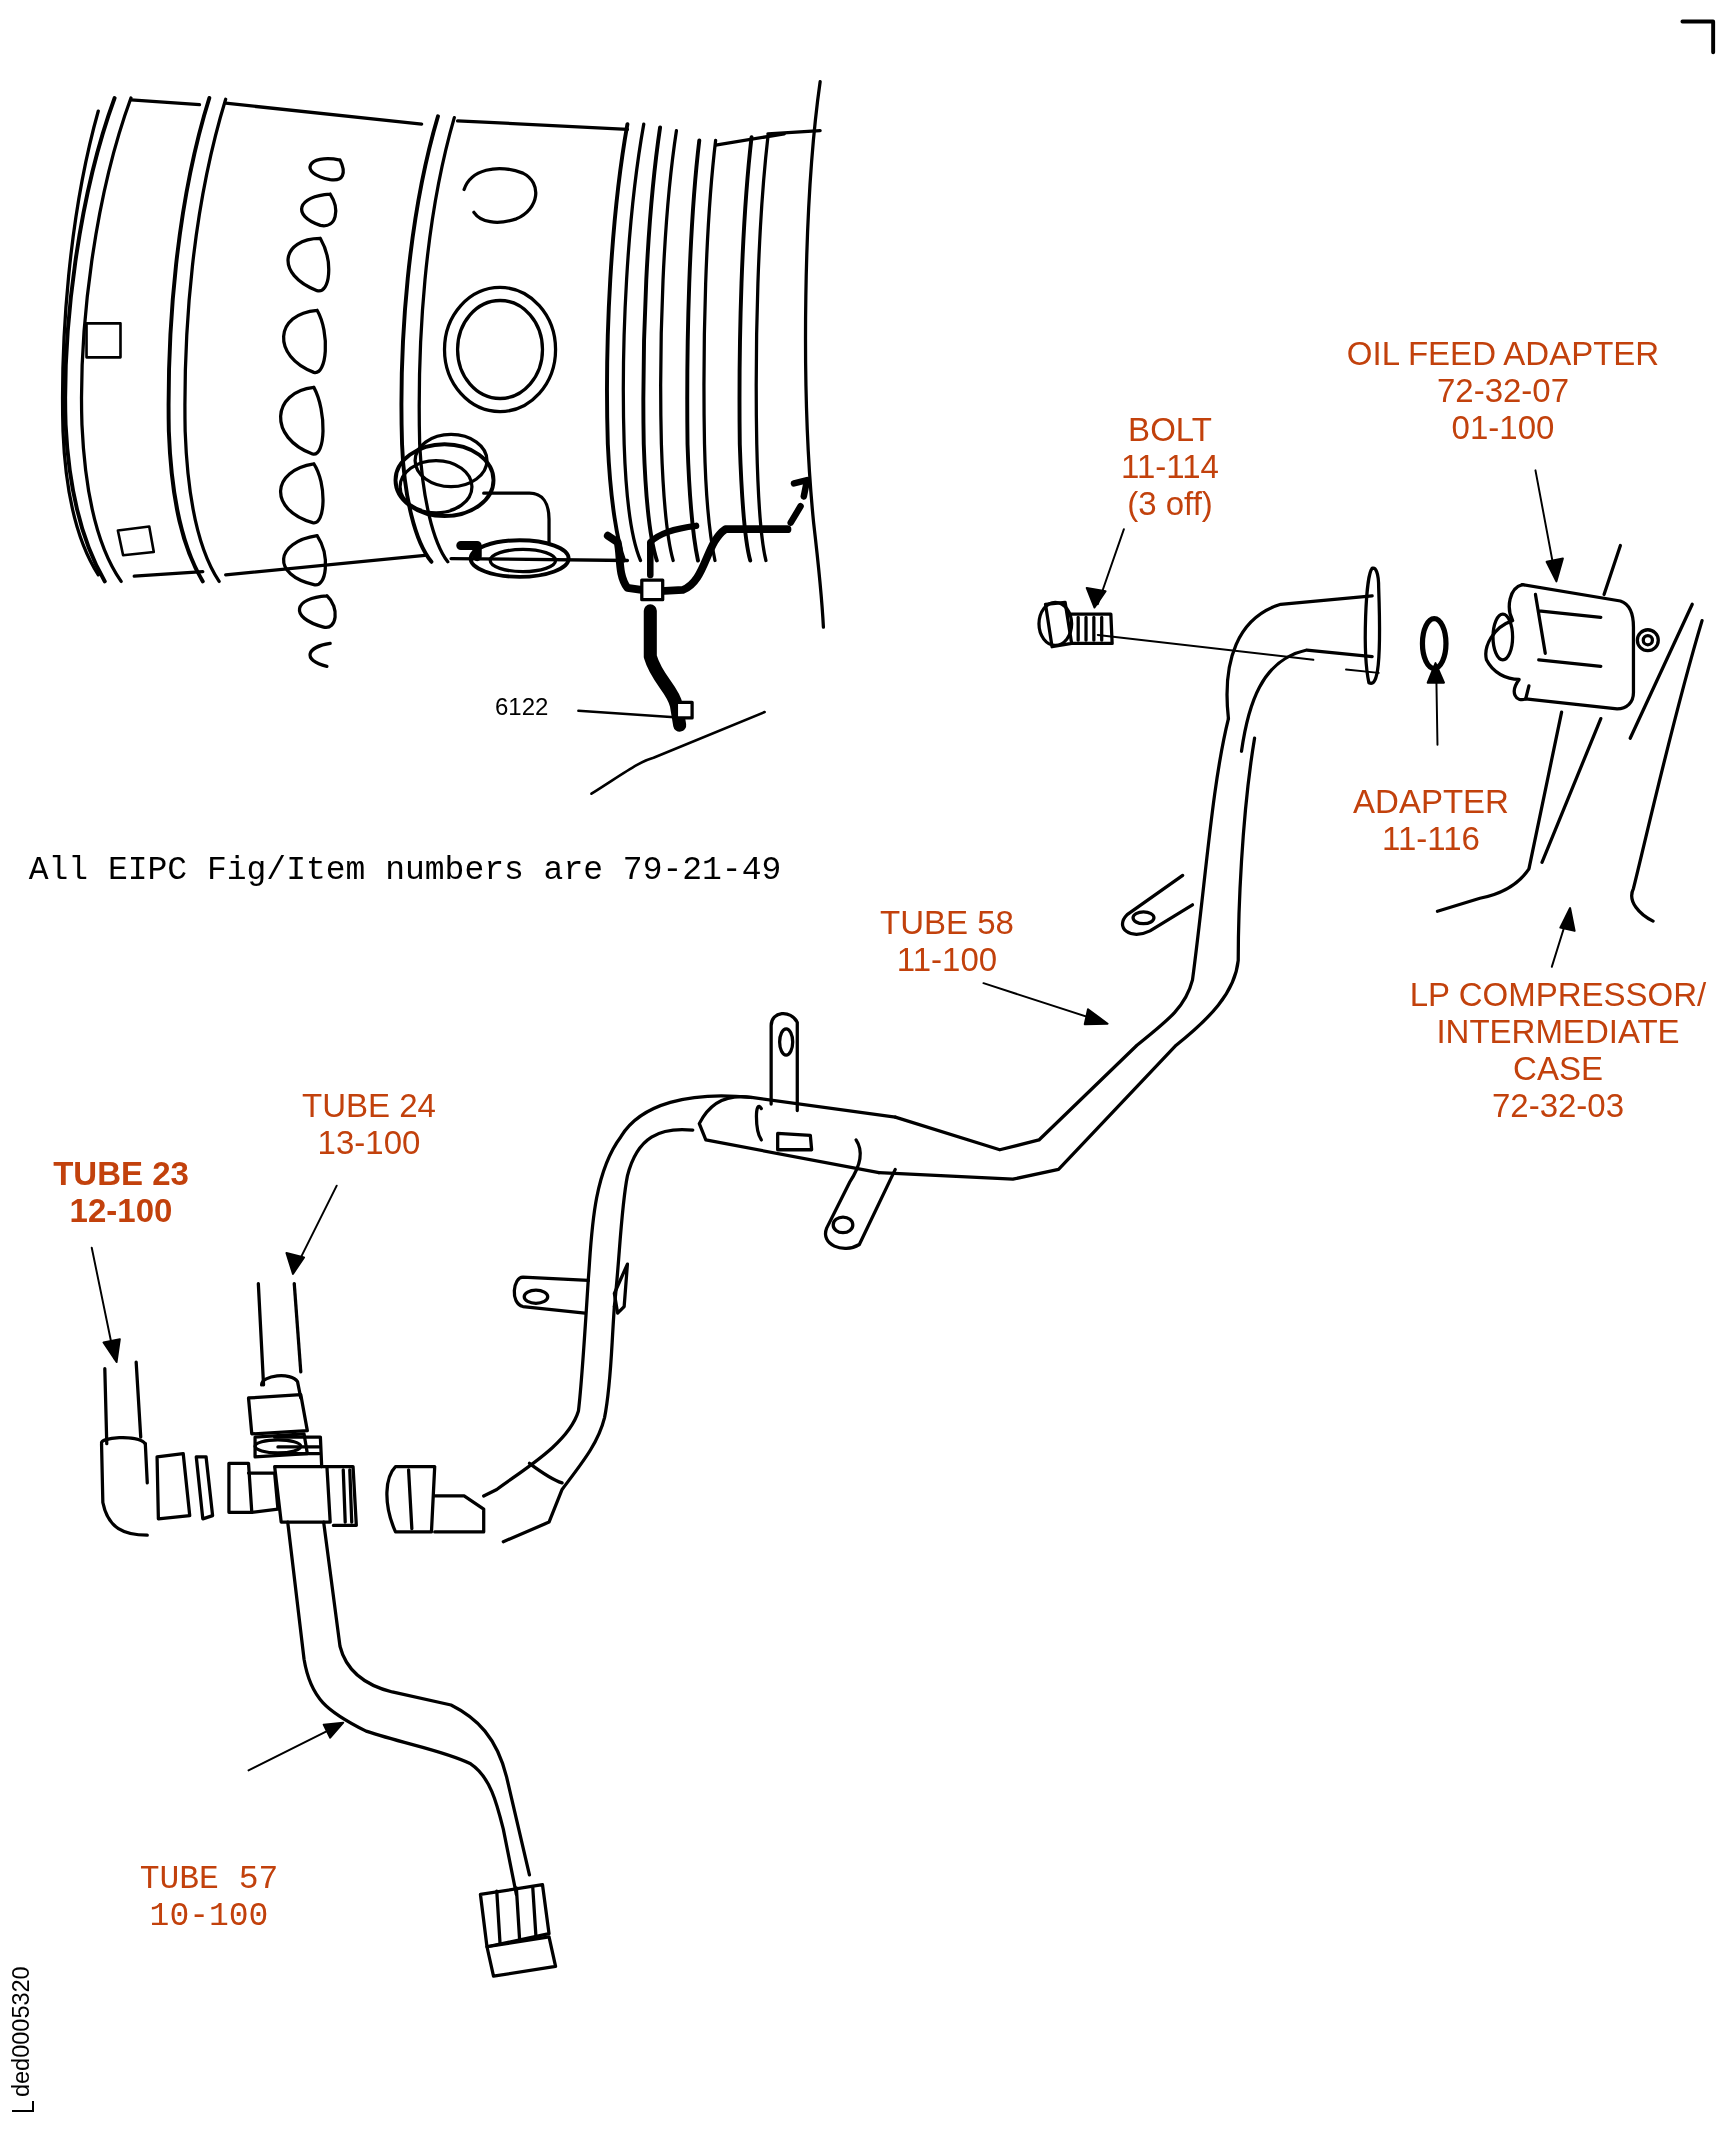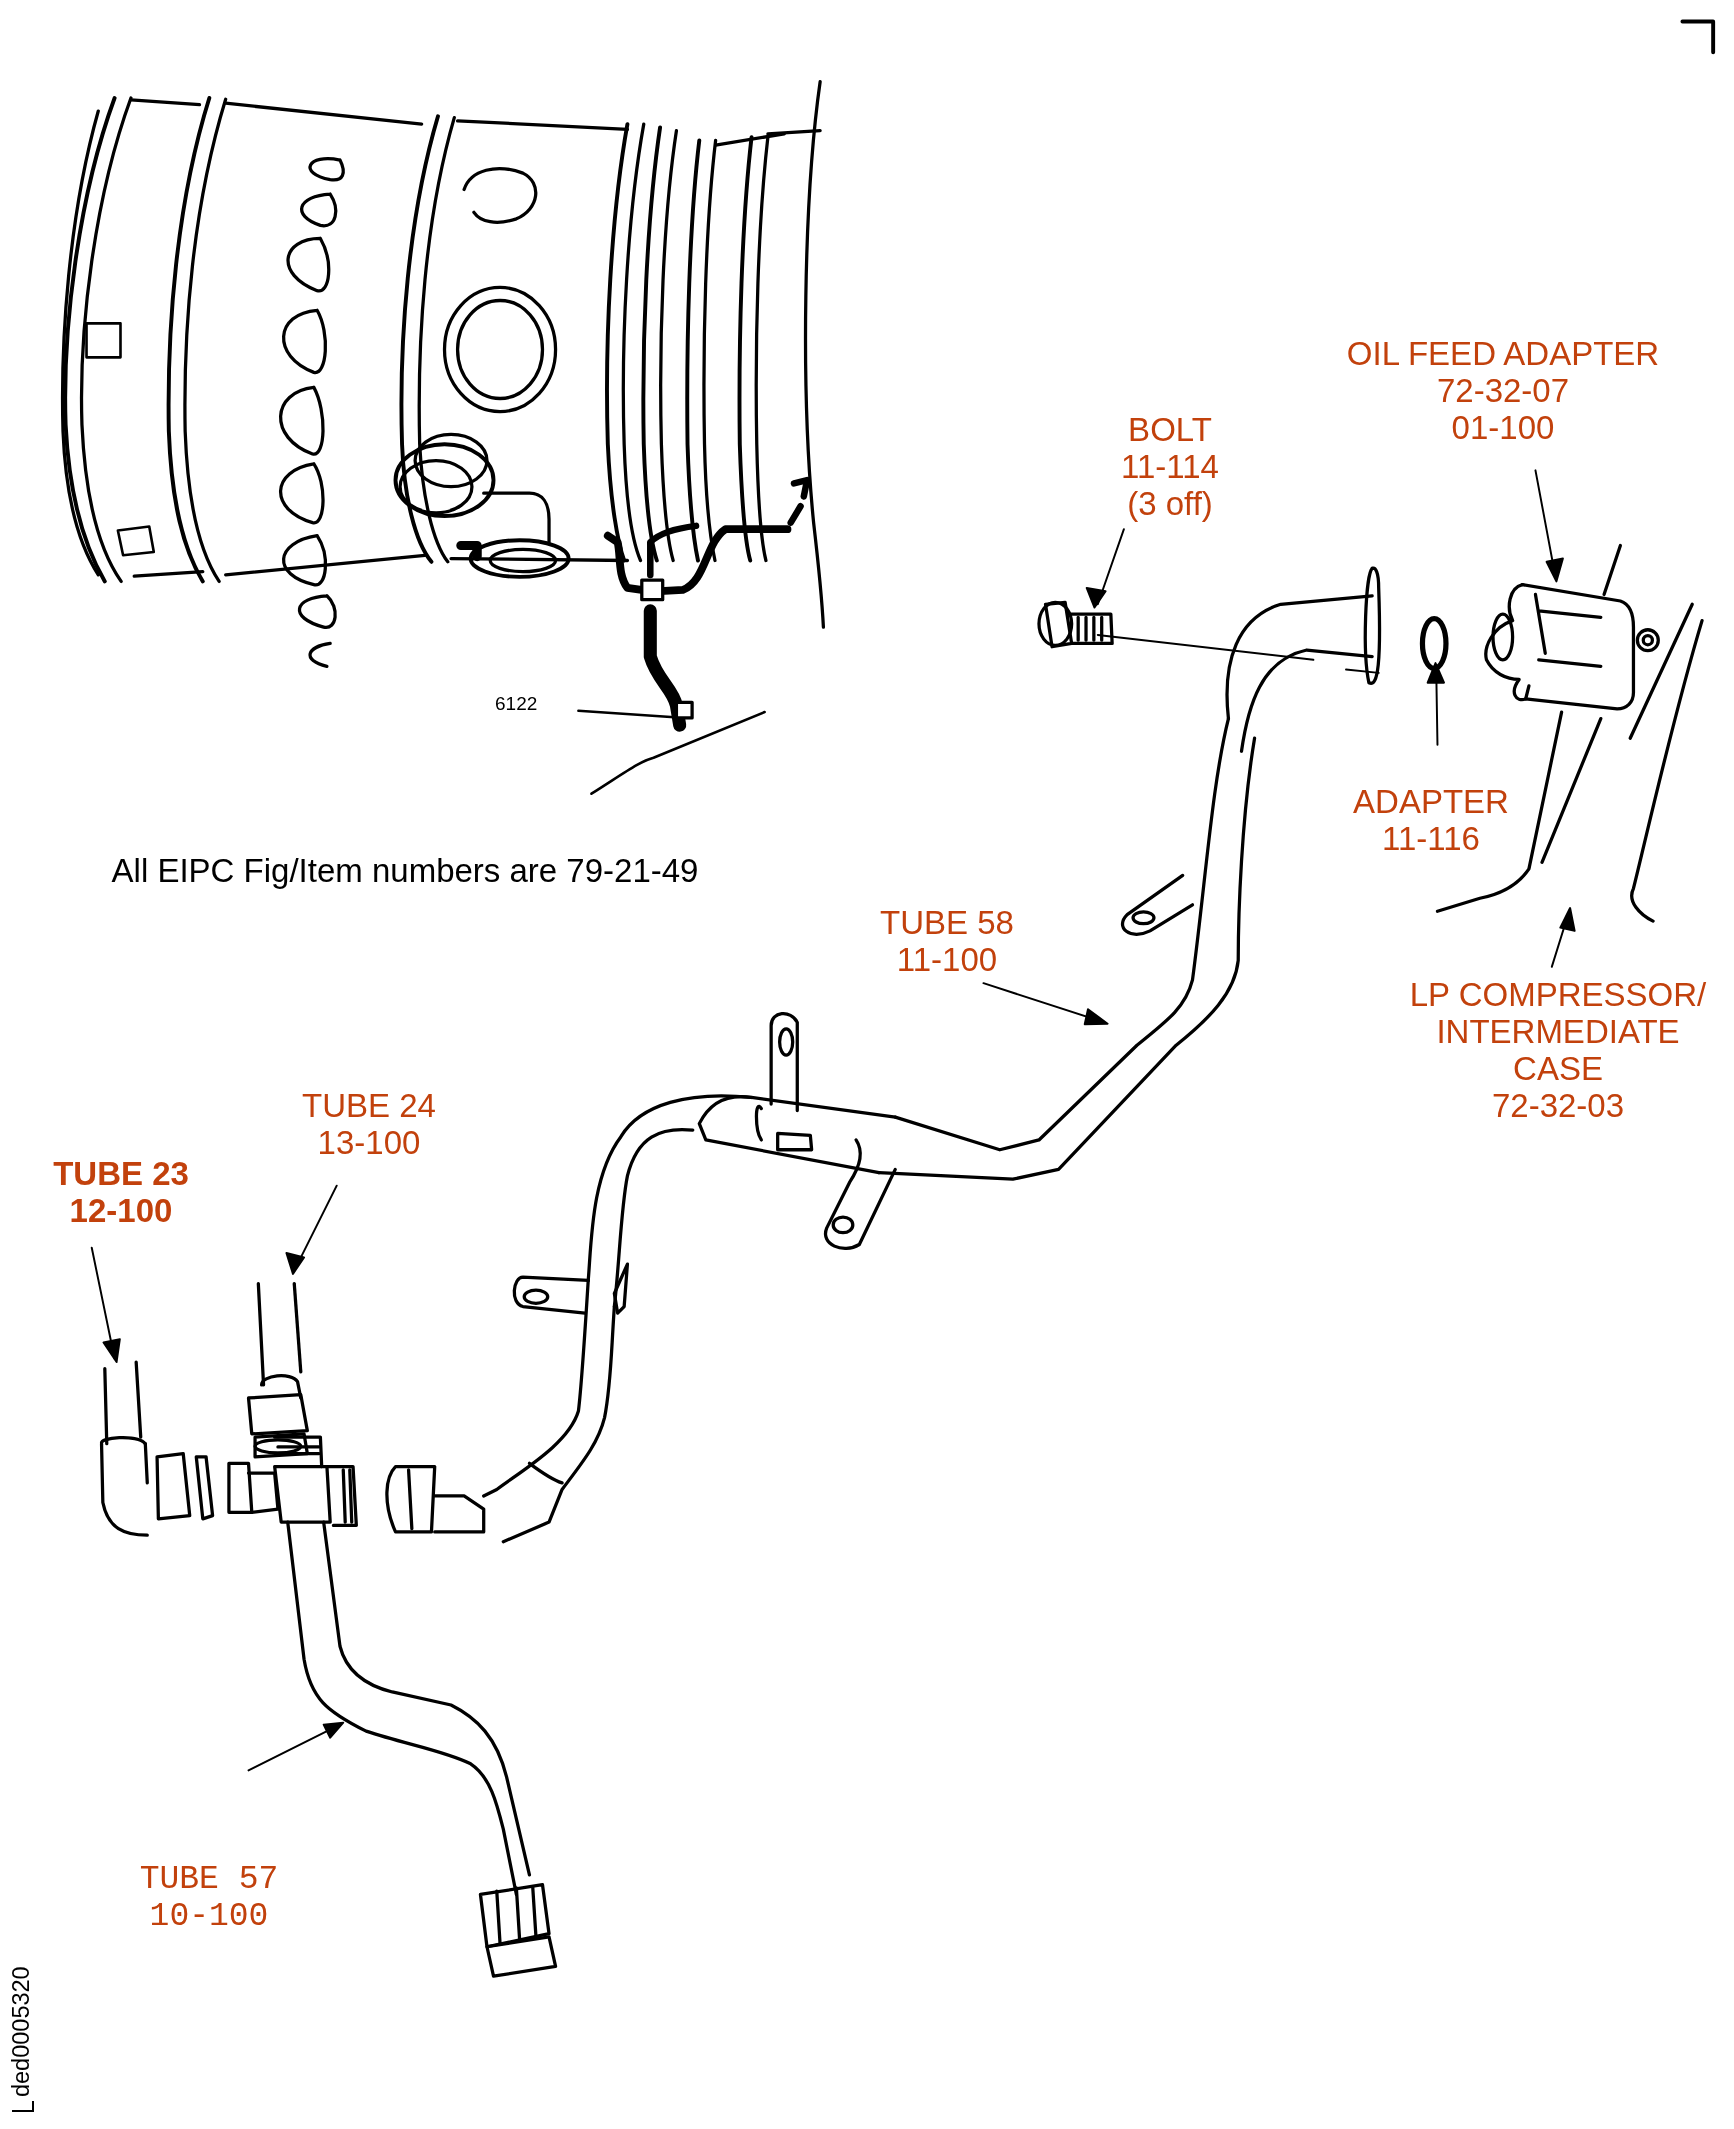--- a/index.html
+++ b/index.html
@@ -11,32 +11,32 @@
     color: #c2410c;
     text-align: center;
     line-height: 1.12;
     font-size: 33px;
     white-space: nowrap;
     transform: translateX(-50%);
   }
   .lbl div { display: block; }
   .note {
     position: absolute;
-    font-family: Liberation Sans, sans-serif;
+    font-family: Liberation Mono, monospace;
     font-size: 33px;
     line-height: 1.2;
     text-align: right;
     color: #000;
     white-space: nowrap;
     transform: translateX(-50%);
   }
   .code {
     position: absolute;
     font-family: "Liberation Sans", sans-serif;
-    font-size: 19px;
+    font-size: 24px;
     color: #000;
     white-space: nowrap;
   }
   .vert {
     position: absolute;
     left: 7.8px; top: 2112px;
     transform: rotate(-90deg);
     transform-origin: 0 0;
     font-family: "Liberation Sans", sans-serif;
     font-size: 23.5px;

